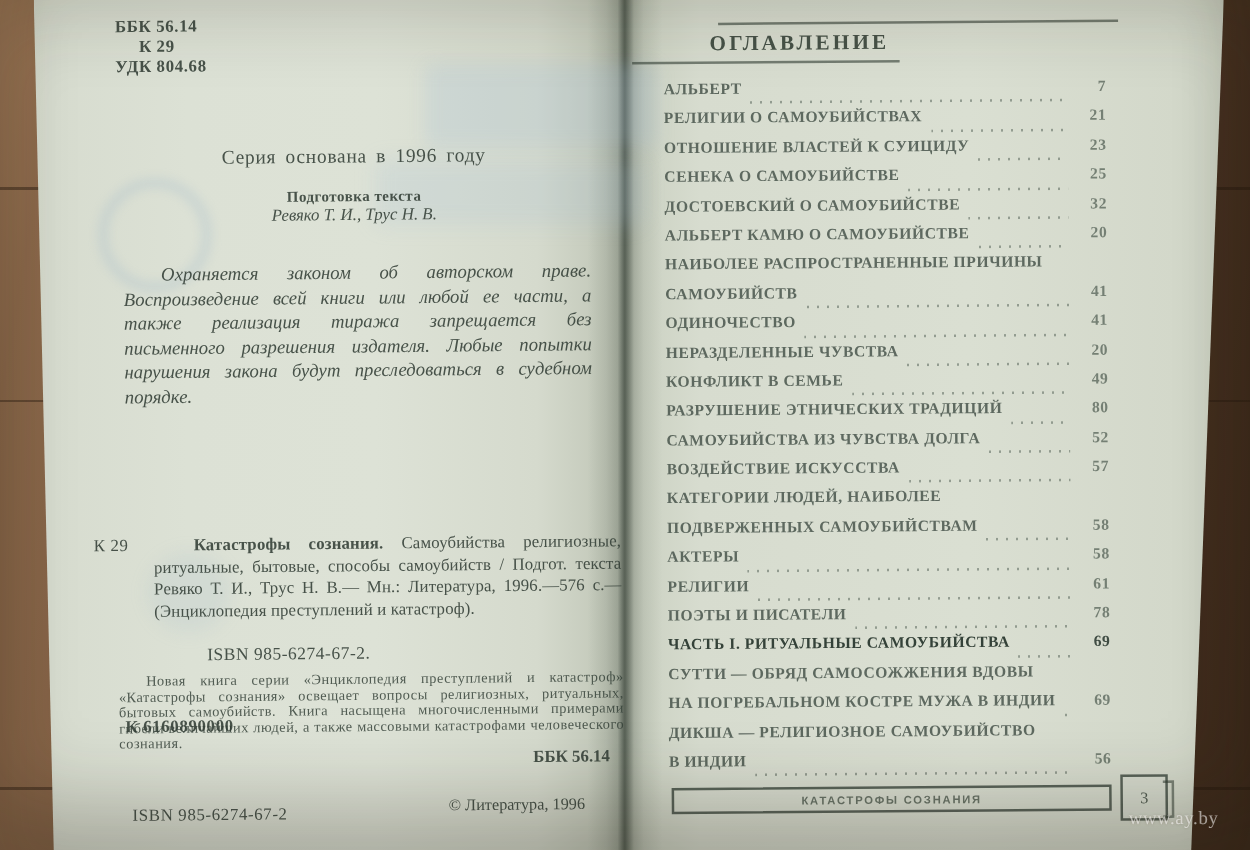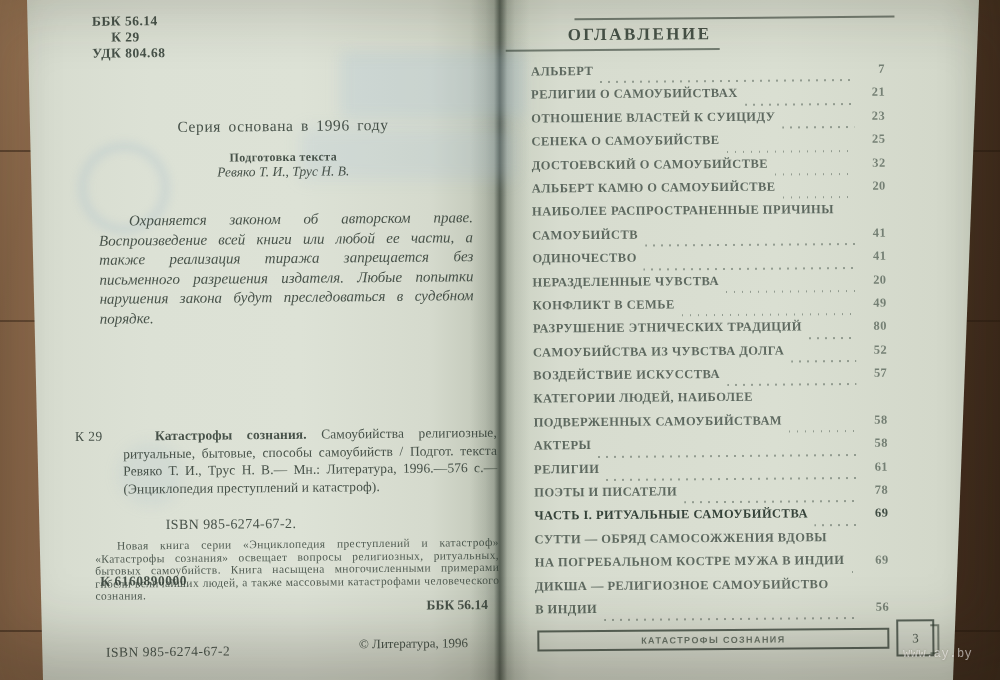--- a/index.html
+++ b/index.html
@@ -120,22 +120,22 @@
     font-size:13px; color:rgba(45,58,48,0.8);
   }
   #toc-page-box::after {
     content:""; position:absolute; right:-7px; top:3px; width:7px; height:26px;
     border:2px solid rgba(45,58,48,0.55); border-left:none;
   }
 
   
   #watermark {
     position:absolute; left:903px; top:647px; z-index:50;
-    font-family:Liberation Mono, monospace;
-    font-size:12px; letter-spacing:0.5px; color:rgba(255,255,255,0.55);
+    font-family:Liberation Serif, serif;
+    font-size:15px; letter-spacing:0.5px; color:rgba(255,255,255,0.55);
     text-shadow:0 0 2px rgba(90,70,50,0.35);
   }
 </style>
 </head>
 <body>
 
 <div id="stage">
 
   <div id="book">
     <div id="page-left" class="page"></div>

